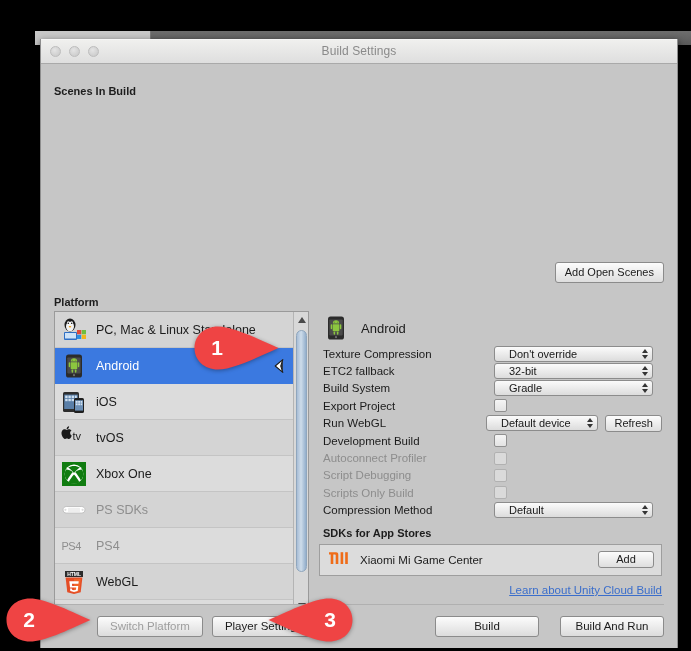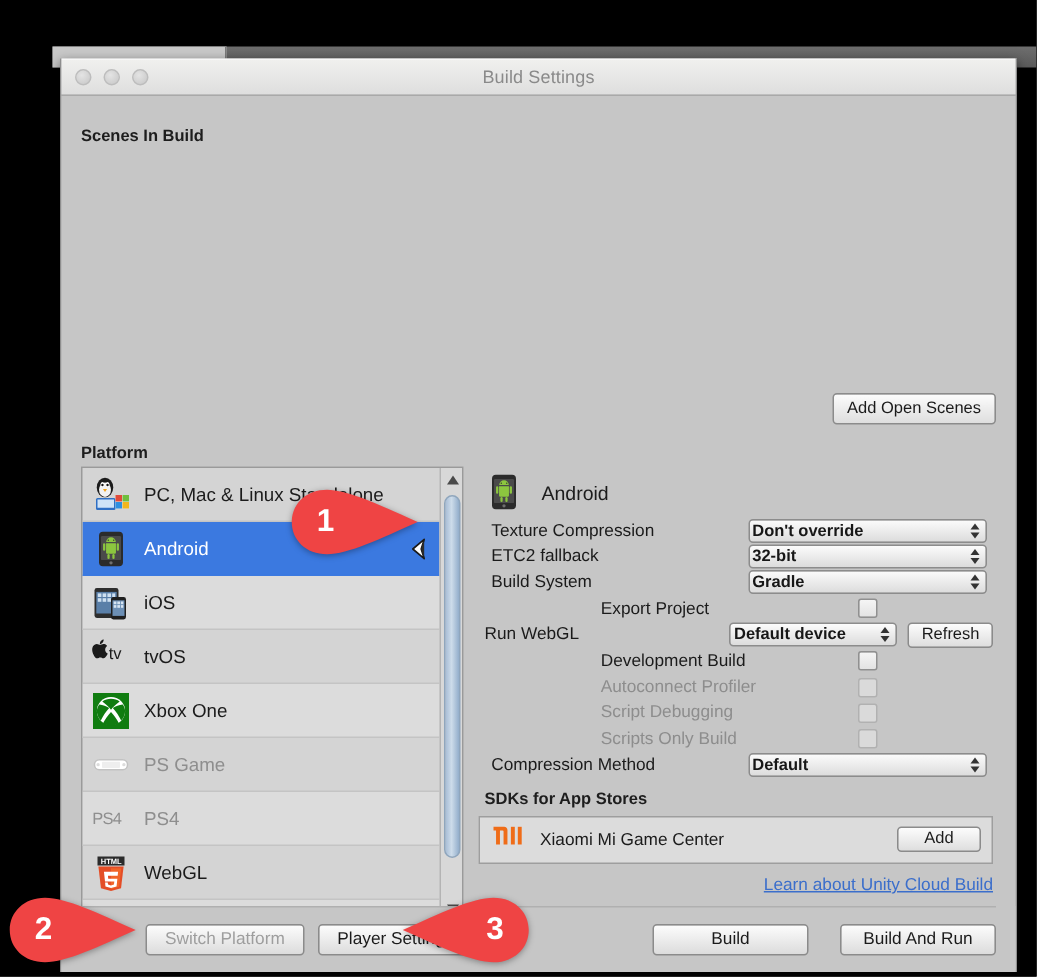--- a/index.html
+++ b/index.html
@@ -247,45 +247,43 @@
   .plat-title .ptname {
     margin-left: 12px;
     font-size: 13px;
     color: #1b1b1b;
   }
 
   .field-row {
     display: flex;
     align-items: center;
     height: 17.4px;
-    justify-content: center;
   }
   .field-label {
     width: 175px;
     font-size: 11.5px;
     color: #1b1b1b;
     padding-left: 4px;
     box-sizing: border-box;
   }
   .field-label.disabled { color: #8d8d8d; }
 
   .dropdown {
     height: 16px;
     background: linear-gradient(to bottom, #fbfbfb, #dcdcdc);
     border: 1px solid #8c8c8c;
     border-radius: 3px;
     font-size: 11px;
     color: #171717;
     display: flex;
     align-items: center;
-    padding: 0 4px 0 2px;
+    padding: 0 4px 0 14px;
     box-sizing: border-box;
     position: relative;
     cursor: default;
-    font-weight: bold;
   }
   .dropdown.wide { width: 159px; }
   .dropdown.mid  { width: 117px; }
   .dd-arrows {
     margin-left: auto;
     display: flex;
     flex-direction: column;
     gap: 2px;
     align-items: center;
   }
@@ -556,21 +554,21 @@
 
         <div class="plat-row dim">
           <div class="plat-icon">
             <svg width="26" height="26" viewBox="0 0 26 26">
               <path d="M5.2 9.5h15.6c1.8 0 3.2 1.5 3.2 3.3s-1.4 3.3-3.2 3.3H5.2C3.4 16.1 2 14.6 2 12.8s1.4-3.3 3.2-3.3z" fill="#ffffff" stroke="#c2c2c2" stroke-width="1"></path>
               <rect x="7" y="10.8" width="12" height="4.2" rx="0.6" fill="#eeeeee"></rect>
               <circle cx="4.4" cy="12.8" r="1.1" fill="#dcdcdc"></circle>
               <circle cx="21.6" cy="12.8" r="1.1" fill="#dcdcdc"></circle>
             </svg>
           </div>
-          <div class="plat-name">PS Game</div>
+          <div class="plat-name">PS SDKs</div>
         </div>
 
         <div class="plat-row alt dim">
           <div class="plat-icon">
             <svg width="26" height="26" viewBox="0 0 26 26">
               <text x="0.5" y="16.5" font-family="Liberation Sans, sans-serif" font-size="11" letter-spacing="-0.5" fill="#8e8e8e">PS4</text>
             </svg>
           </div>
           <div class="plat-name">PS4</div>
         </div>

